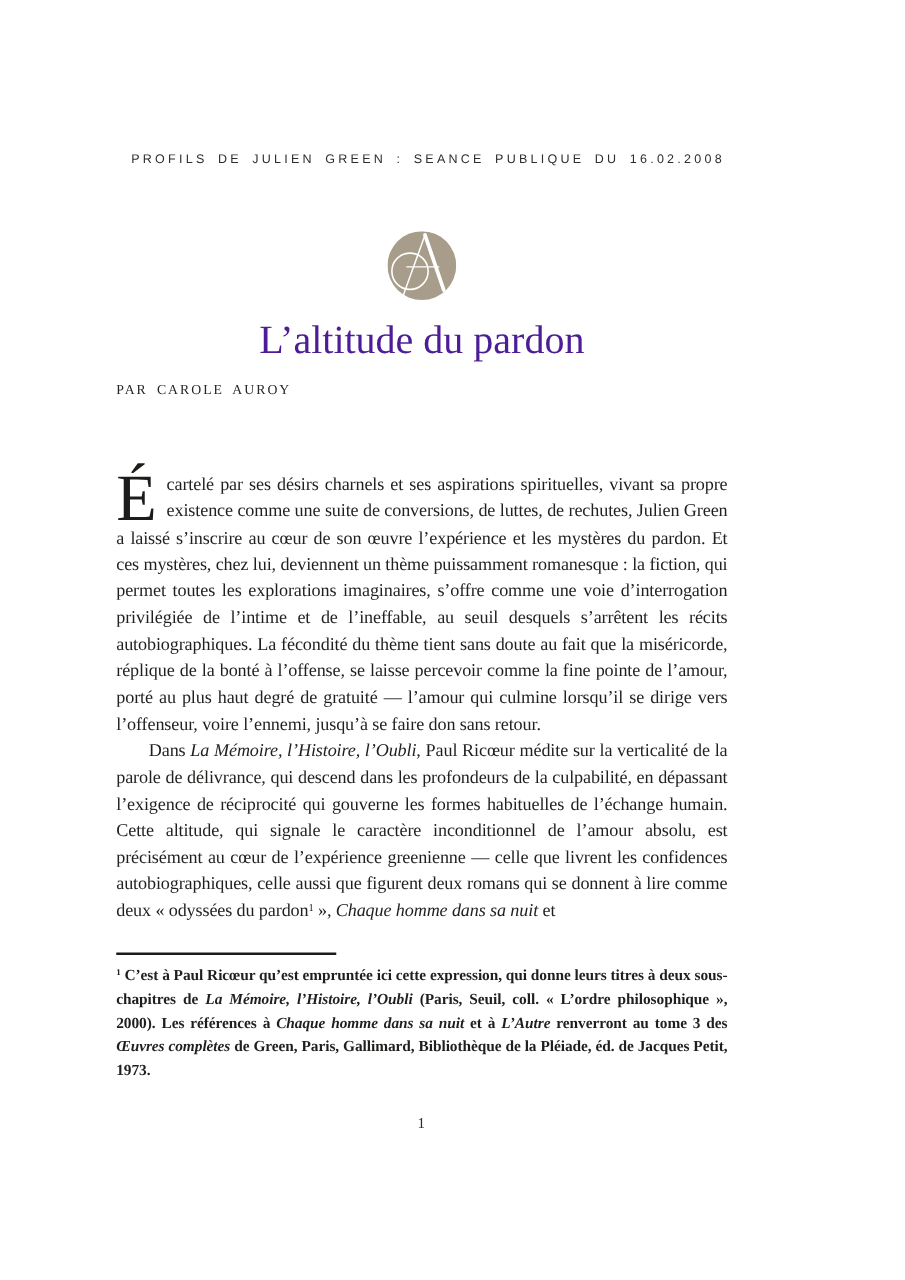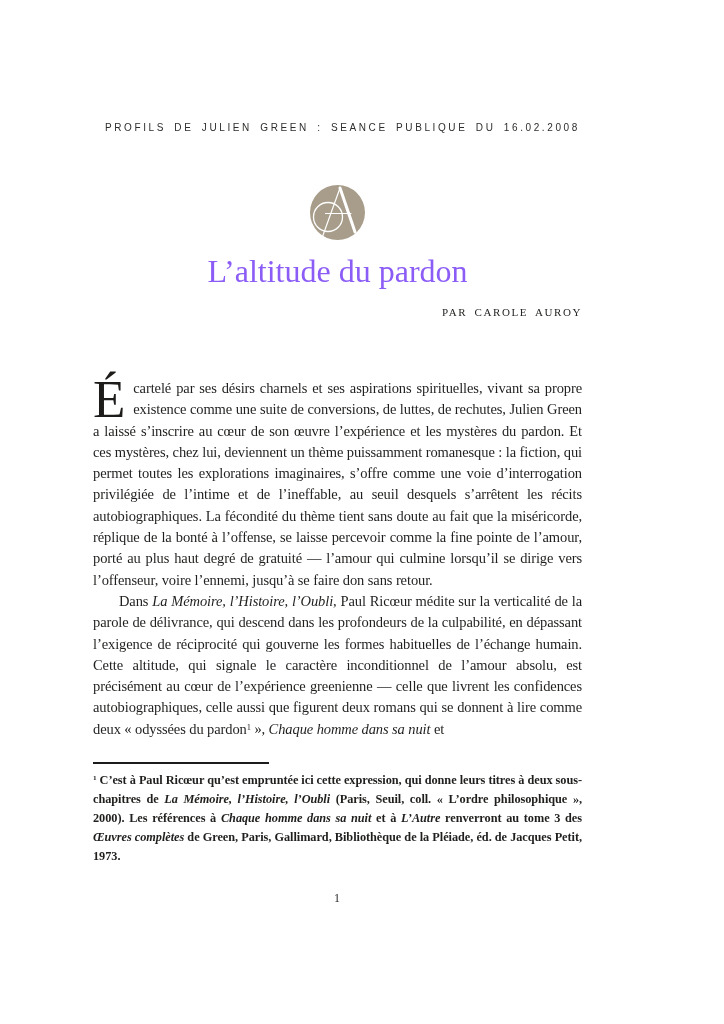--- a/index.html
+++ b/index.html
@@ -24,25 +24,25 @@
 
   
   .logo { position: absolute; top: 185px; left: 310px; width: 55px; height: 55px; }
   .logo svg { display: block; width: 55px; height: 55px; }
 
   
   .title {
     position: absolute; top: 254px; left: 93px; width: 489px;
     text-align: center;
     font-size: 32px; line-height: 1.1;
-    color: #8b5cf6;
+    color: #4c1d95;
   }
   .byline {
     position: absolute; top: 306px; left: 93px; width: 489px;
-    text-align: right;
+    text-align: left;
     font-size: 11px; letter-spacing: 1.6px; word-spacing: 3px;
     color: #262523;
   }
 
   
   .content {
     position: absolute; top: 378px; left: 93px; width: 489px;
   }
   .content p {
     margin: 0;

